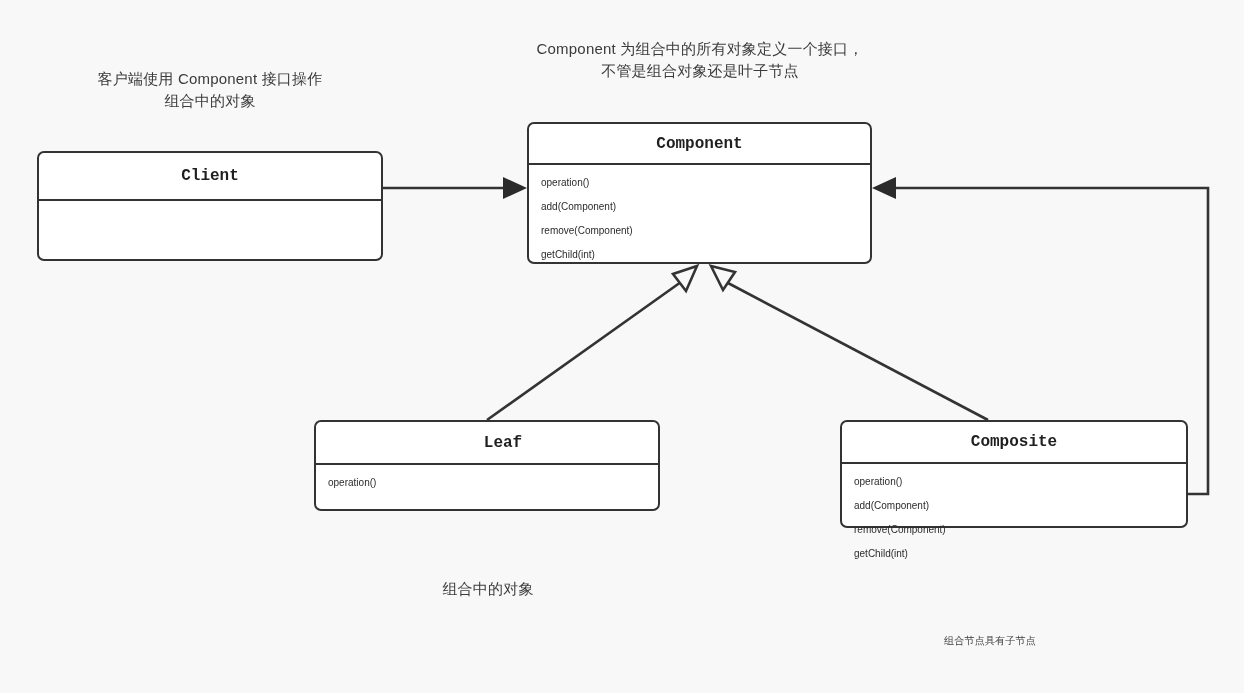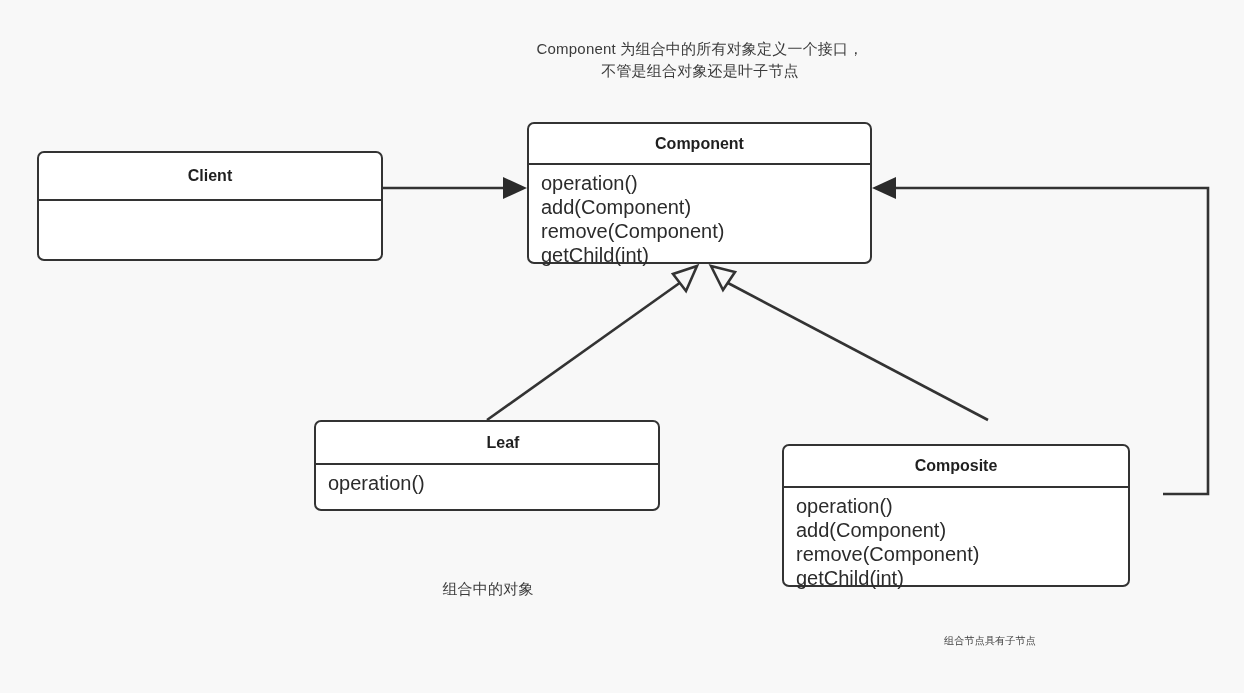--- a/index.html
+++ b/index.html
@@ -43,44 +43,45 @@
   }
   .uml-title {
     text-align: center;
     font-weight: bold;
     font-size: 16px;
     color: #1f1f1f;
     box-sizing: border-box;
     display: flex;
     align-items: center;
     justify-content: center;
+    font-family: Liberation Mono, monospace;
   }
   .uml-sep {
     height: 0;
     border-top: 2.5px solid #333333;
   }
   .uml-body {
     padding: 6px 12px 4px 12px;
     box-sizing: border-box;
   }
   .uml-member {
-    font-size: 20px;
+    font-size: 10px;
     color: #2b2b2b;
     line-height: 24px;
     white-space: nowrap;
   }
 
   
   #box-client    { left: 37px;  top: 151px; width: 346px; height: 110px; }
   #box-client .uml-title { height: 46px; }
   #box-component { left: 527px; top: 122px; width: 345px; height: 142px; }
   #box-component .uml-title { height: 39px; }
   #box-leaf      { left: 314px; top: 420px; width: 346px; height: 91px; }
   #box-leaf .uml-title { height: 41px; padding-left: 32px; }
-  #box-composite { left: 782px; top: 420px; width: 348px; height: 143px; margin-top: 24px; }
+  #box-composite { left: 840px; top: 420px; width: 348px; height: 108px; }
   #box-composite .uml-title { height: 40px; }
 
   
   #connectors {
     position: absolute;
     left: 0; top: 0;
     width: 1244px;
     height: 693px;
     z-index: 2;
     pointer-events: none;
@@ -125,20 +126,22 @@
 
     <g>
       <path class="conn-line" d="M 1163 494 L 1208 494 L 1208 188 L 892 188"></path>
       <polygon class="tri-solid" points="872,188 896,177 896,199"></polygon>
     </g>
   </svg>
 
   <div class="annot" id="annot-component">Component 为组合中的所有对象定义一个接口，
 不管是组合对象还是叶子节点</div>
 
+  <div class="annot" id="annot-client">客户端使用 Component 接口操作
+组合中的对象</div>
 
   <div class="annot" id="annot-leaf">组合中的对象</div>
 
   <div class="annot" id="annot-composite">组合节点具有子节点</div>
 
   <div class="uml-box" id="box-client">
     <div class="uml-title">Client</div>
     <div class="uml-sep"></div>
     <div class="uml-body"></div>
   </div>

